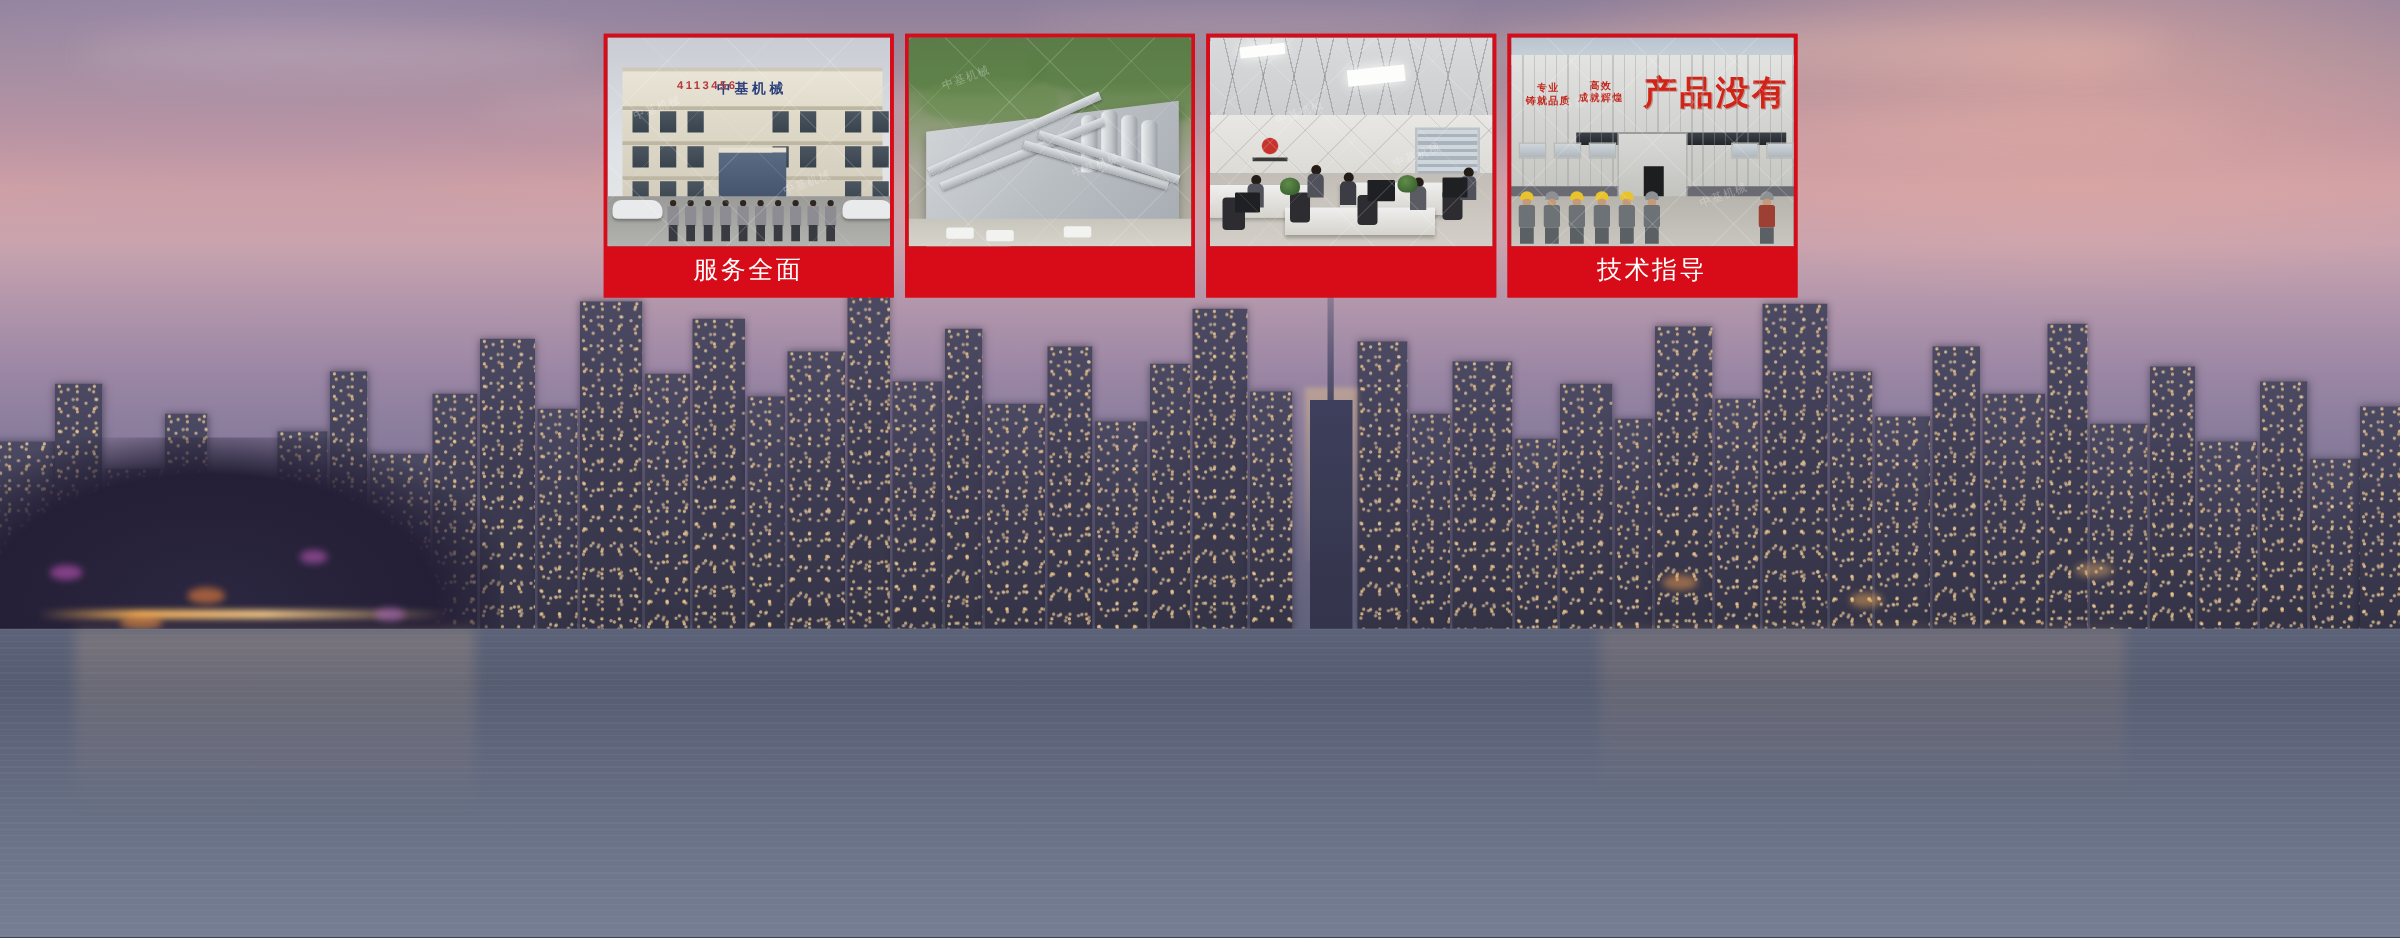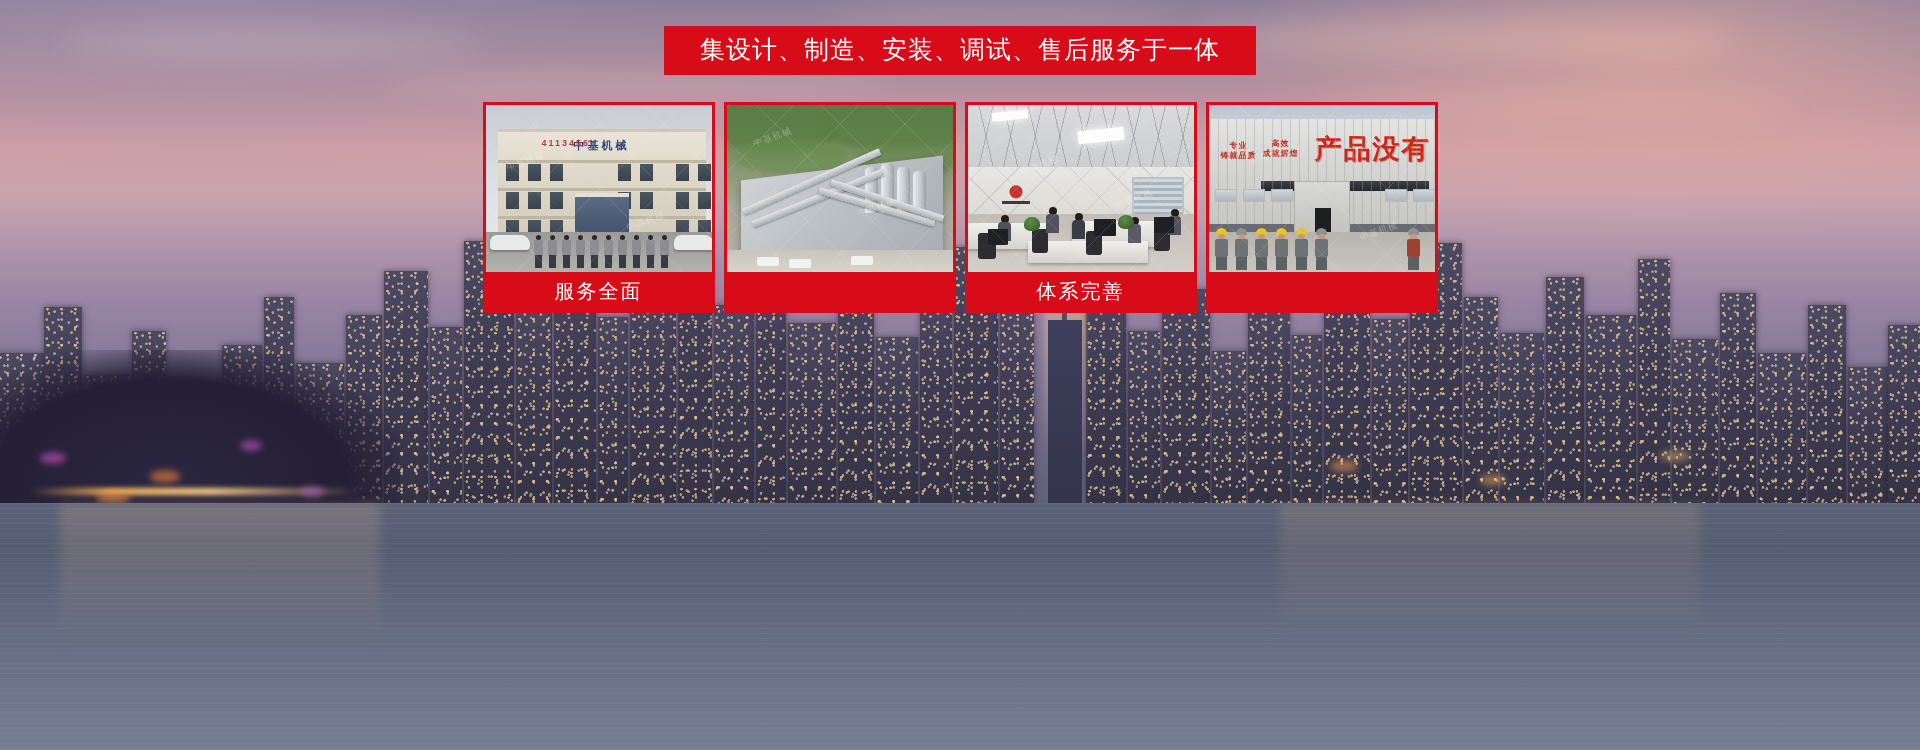--- a/index.html
+++ b/index.html
@@ -388,21 +388,20 @@
   <div class="park-light" style="left:1480px;top:474px; width:26px; height:12px; background:rgba(250,180,90,.45);"></div>
   <div class="park-light" style="left:1660px;top:450px; width:30px; height:12px; background:rgba(250,190,110,.4);"></div>
 
   <div class="water"></div>
   <div class="water-glint" style="left:60px;  width:320px;"></div>
   <div class="water-glint" style="left:1280px;width:420px; background:linear-gradient(to bottom,rgba(255,190,140,.14),rgba(255,190,140,0) 55%);"></div>
 
   <div class="content">
 
 
-    <div class="subtitle-bar">集设计、制造、安装、调试、售后服务于一体</div>
 
     <div class="cards">
 
       <div class="card">
         <div class="card-photo">
           <div class="p1-sky"></div>
           <div class="p1-bld">
             <div class="p1-sign">中基机械</div>
             <div class="p1-phone">4113456</div>
             <div class="p1-floor" style="top:28px;"></div>
@@ -554,21 +553,20 @@
             </div>
           <div class="p3-mon" style="left:20px;  top:124px; width:20px; height:16px;"></div>
           <div class="p3-mon" style="left:126px; top:114px; width:22px; height:17px;"></div>
           <div class="p3-mon" style="left:186px; top:112px; width:20px; height:16px;"></div>
           <div class="p3-plant" style="left:56px;  top:112px;"></div>
           <div class="p3-plant" style="left:150px; top:110px;"></div>
           <div class="wm"></div>
           <div class="wm-txt" style="left:52px; top:54px;">中基机械</div>
           <div class="wm-txt" style="left:146px;top:88px;">中基机械</div>
         </div>
-        <div class="card-caption">体系完善</div>
       </div>
 
       <div class="card">
         <div class="card-photo">
           <div class="p4-sky"></div>
           <div class="p4-hall">
             <div class="p4-bigsign">产品没有</div>
             <div class="p4-slog" style="left:12px; top:22px;">
               <span>专业</span><br>
               <span>铸就品质</span>
@@ -625,17 +623,18 @@
           <div class="p4-worker red" style="left:198px;">
               <span class="hat" style="background:#8d9194;"></span>
               <span class="hd"></span>
               <span class="bd"></span>
               <span class="lg"></span>
             </div>
           <div class="wm"></div>
           <div class="wm-txt" style="left:40px; top:44px;">中基机械</div>
           <div class="wm-txt" style="left:150px;top:120px;">中基机械</div>
         </div>
+        <div class="card-caption">技术指导</div>
       </div>
 
     </div>
   </div>
 </div>
 
 </body></html>

